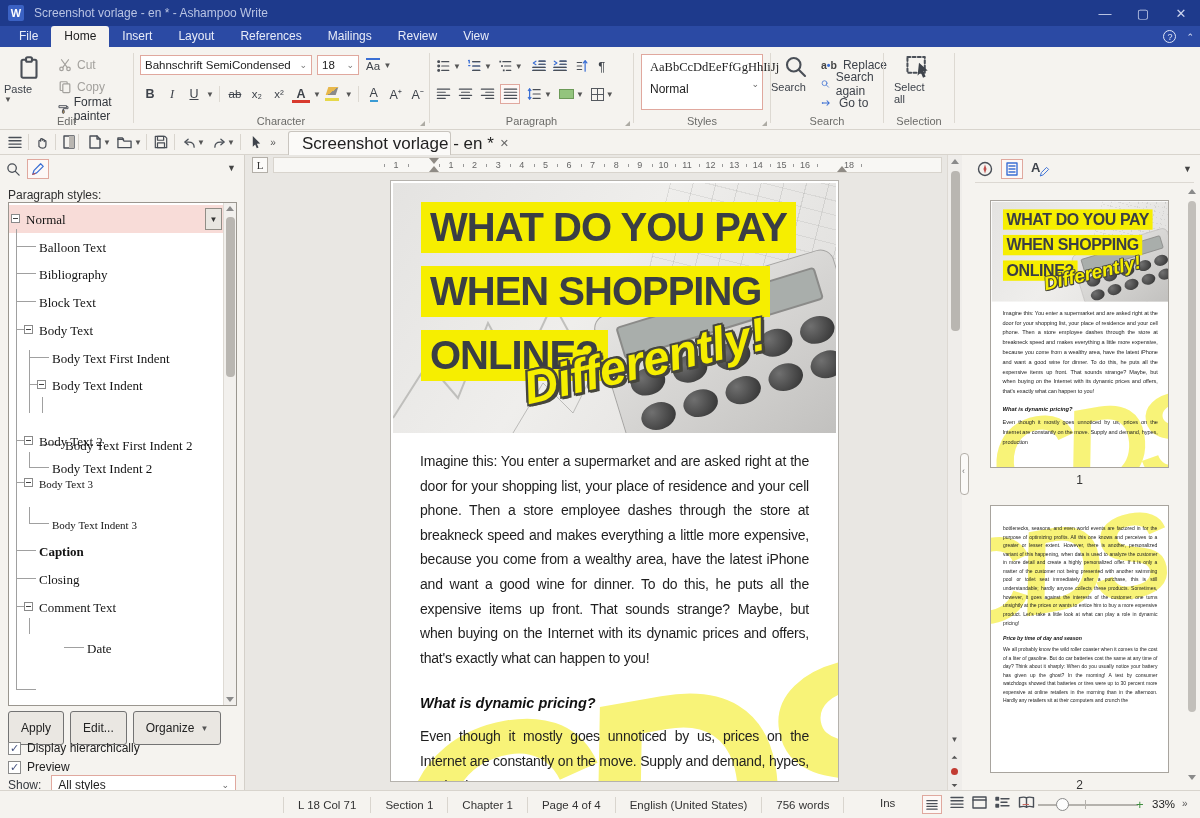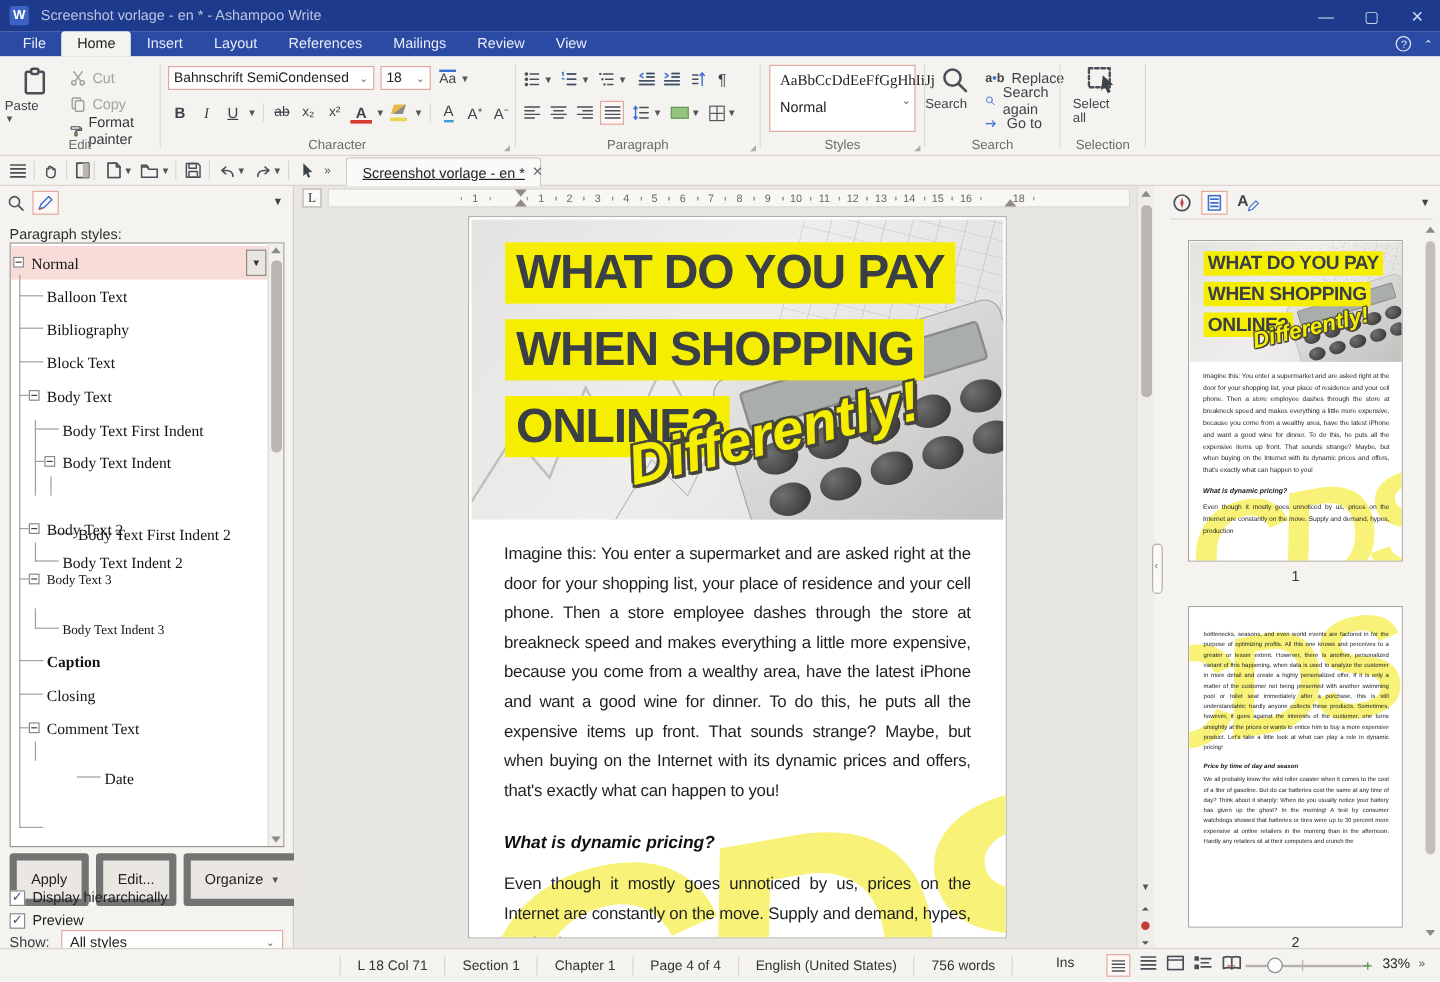--- a/index.html
+++ b/index.html
@@ -54,21 +54,21 @@
   .ab-g { font-size:10.5px; font-weight:bold; color:#444; }
   .ab-g .dot { color:#3b6fd4; }
 
   
   .quickrow { position:absolute; left:0; top:130px; width:1200px; height:25px; background:#f5f3ef; border-bottom:1px solid #d8d4cd; }
   .q-ic { position:absolute; top:3px; width:18px; height:18px; display:flex; align-items:center; justify-content:center; }
   .q-sep { position:absolute; top:4px; width:1px; height:16px; background:#d9d5ce; }
   .q-chev { position:absolute; top:8px; font-size:8px; color:#555; }
   .doctab { position:absolute; left:288px; top:1px; height:24px; width:163px; background:#fbfaf8; border:1px solid #c9c5bf; border-bottom:none; border-radius:3px 3px 0 0; display:flex; align-items:center; padding:0 7px; gap:6px; }
   .doctab .dicon { width:11px; height:14px; background:#2f6bd8; border-radius:2px; }
-  .doctab .dtitle { font-size:12px; color:#222; white-space:nowrap;text-decoration:underline; }
+  .doctab .dtitle { font-size:17px; color:#222; white-space:nowrap; }
   .doctab .dclose { margin-left:auto; color:#666; font-size:11px; }
 
   
   .leftpanel { position:absolute; left:0; top:155px; width:245px; height:635px; background:#f5f3ef; border-right:1px solid #d4d0c9; }
   .lp-tools { position:absolute; left:6px; top:4px; right:6px; height:20px; display:flex; align-items:center; gap:6px; }
   .penbox { border:1px solid #e0a89e; background:#fdf8f6; width:22px; height:20px; display:flex; align-items:center; justify-content:center; }
   .lp-chev { position:absolute; right:8px; top:8px; font-size:9px; color:#444; }
   .lp-title { position:absolute; left:8px; top:33px; font-size:12px; color:#2e2e2e; }
   .treebox { position:absolute; left:8px; top:47px; width:229px; height:504px; background:#fff; border:1px solid #9a968f; }
   .tree { position:absolute; left:0; top:2px; right:13px; bottom:0; overflow:hidden; }
@@ -80,21 +80,21 @@
   .trow.selrow { background:#f8dcd8; }
   .tbox { position:absolute; top:9px; width:9px; height:9px; border:1px solid #8a8a8a; background:#fff; }
   .tbox::before { content:""; position:absolute; left:1px; right:1px; top:3px; height:1px; background:#444; }
   .tdash { position:absolute; top:13px; height:1px; background:#a0a0a0; }
   .vline { position:absolute; width:1px; background:#a0a0a0; }
   .normal-drop { position:absolute; right:1px; top:3px; width:17px; height:22px; background:#e9e6e1; border:1px solid #918d86; display:flex; align-items:center; justify-content:center; font-size:8px; color:#333; }
   .tree-sb { position:absolute; right:0; top:0; width:13px; bottom:0; background:#f2f0ed; border-left:1px solid #dedad4; }
   .tree-sb .thumb { position:absolute; left:2px; width:9px; top:14px; height:160px; background:#b9b6b1; border-radius:4px; }
   .sb-arr { position:absolute; left:2px; width:0; height:0; }
   .lp-btns { position:absolute; left:8px; top:556px; display:flex; gap:6px; }
-  .pbtn { background:#eae7e2; border:6px solid #737373; border-radius:3px; height:23px; padding:16px 12px; font-size:12px; color:#222; display:flex; align-items:center; gap:6px; }
+  .pbtn { background:#eae7e2; border:1px solid #737373; border-radius:3px; height:23px; padding:16px 12px; font-size:12px; color:#222; display:flex; align-items:center; gap:6px; }
   .chk-row { position:absolute; left:8px; display:flex; align-items:center; gap:6px; font-size:12px; color:#222; }
   .chk { width:13px; height:13px; background:#fff; border:1px solid #8a8a8a; color:#44507e; font-size:11px; line-height:11px; text-align:center; }
   .showrow { position:absolute; left:8px; top:620px; right:8px; display:flex; align-items:center; gap:10px; }
   .showcombo { flex:1; background:#fff; border:1px solid #e0a89e; height:20px; display:flex; align-items:center; padding:0 6px; font-size:12px; color:#222; }
   .showcombo .chev { margin-left:auto; font-size:9px; color:#666; }
 
   
   .docarea { position:absolute; left:245px; top:155px; width:717px; height:635px; background:#e9e7e3; overflow:hidden; }
   .tabsel { position:absolute; left:7px; top:2px; width:16px; height:16px; background:#fbfaf8; border:1px solid #b3afa8; font-family:"Liberation Serif",serif; font-size:11px; color:#333; text-align:center; line-height:14px; }
   .ruler { position:absolute; left:28px; top:2px; right:20px; height:16px; background:#f8f7f4; border:1px solid #d8d4cd; }

